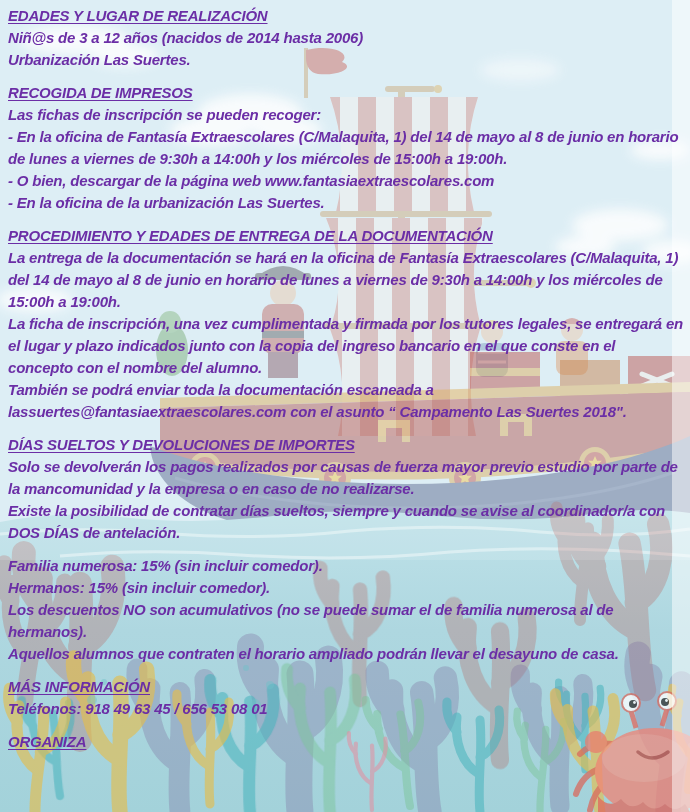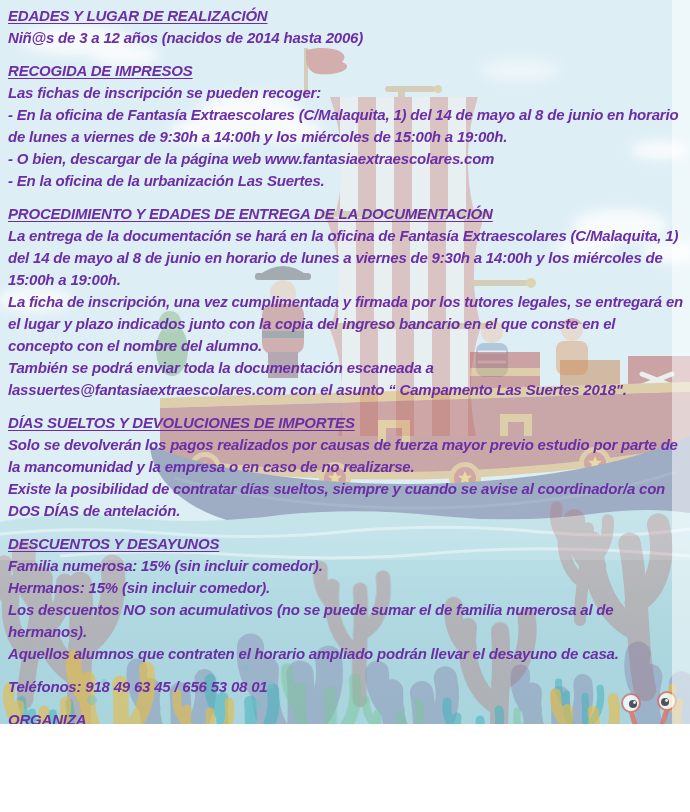--- a/index.html
+++ b/index.html
@@ -1,17 +1,17 @@
 <!DOCTYPE html>
 <html style="--ink: #6b2ea6; --sky: #d9ecf4; --water: #aed7e0; --sail-red: #cf8077; --hull-red: #ad4a44; --hull-navy: #4b5a83; --gold: #d9a84f; --coral-yellow: #e4bd4e; --coral-teal: #46b2bc; --coral-red: #b84f48;"><head>
 <meta charset="utf-8">
 <style>
   html,body{margin:0;padding:0;background:#ffffff;}
   .page{
-    position:relative;width:690px;height:724px;overflow:hidden;
+    position:relative;width:690px;height:812px;overflow:hidden;
     background:var(--sky,#d9ecf4);
     font-family:"Liberation Sans",sans-serif;
   }
   .bg{position:absolute;left:0;top:0;width:690px;height:812px;}
   .content{
     position:absolute;left:8px;top:5px;width:676px;
     color:var(--ink,#6b2ea6);
     font-style:italic;font-weight:bold;
     font-size:15px;line-height:22px;letter-spacing:-0.2px;
   }
@@ -247,20 +247,21 @@
     <rect x="0" y="0" width="690" height="560" fill="#ffffff" opacity="0.12"></rect>
 
     <rect x="672" y="0" width="18" height="812" fill="#ffffff" opacity="0.5"></rect>
   </svg>
 
   <div class="content">
 
     <section class="sec">
       <h2>EDADES Y LUGAR DE REALIZACIÓN</h2>
       <p>Niñ@s de 3 a 12 años (nacidos de 2014 hasta 2006)</p>
+      <p>Urbanización Las Suertes.</p>
     </section>
 
     <section class="sec">
       <h2>RECOGIDA DE IMPRESOS</h2>
       <p>Las fichas de inscripción se pueden recoger:</p>
       <p>- En la oficina de Fantasía Extraescolares (C/Malaquita, 1) del 14 de mayo al 8 de junio en horario de lunes a viernes de 9:30h a 14:00h y los miércoles de 15:00h a 19:00h.</p>
       <p>- O bien, descargar de la página web www.fantasiaextraescolares.com</p>
       <p>- En la oficina de la urbanización Las Suertes.</p>
     </section>
 
@@ -271,28 +272,28 @@
       <p>También se podrá enviar toda la documentación escaneada a lassuertes@fantasiaextraescolares.com con el asunto “ Campamento Las Suertes 2018".</p>
     </section>
 
     <section class="sec">
       <h2>DÍAS SUELTOS Y DEVOLUCIONES DE IMPORTES</h2>
       <p>Solo se devolverán los pagos realizados por causas de fuerza mayor previo estudio por parte de la mancomunidad y la empresa o en caso de no realizarse.</p>
       <p>Existe la posibilidad de contratar días sueltos, siempre y cuando se avise al coordinador/a con DOS DÍAS de antelación.</p>
     </section>
 
     <section class="sec">
-      <h2>DESCUENTOS Y DESAYUNOS</h2>
       <p>Familia numerosa: 15% (sin incluir comedor).</p>
       <p>Hermanos: 15% (sin incluir comedor).</p>
       <p>Los descuentos NO son acumulativos (no se puede sumar el de familia numerosa al de hermanos).</p>
       <p>Aquellos alumnos que contraten el horario ampliado podrán llevar el desayuno de casa.</p>
     </section>
 
     <section class="sec">
+      <h2>MÁS INFORMACIÓN</h2>
       <p>Teléfonos: 918 49 63 45 / 656 53 08 01</p>
     </section>
 
     <section class="sec">
       <h2>ORGANIZA</h2>
 
     </section>
 
   </div>
 </div>

